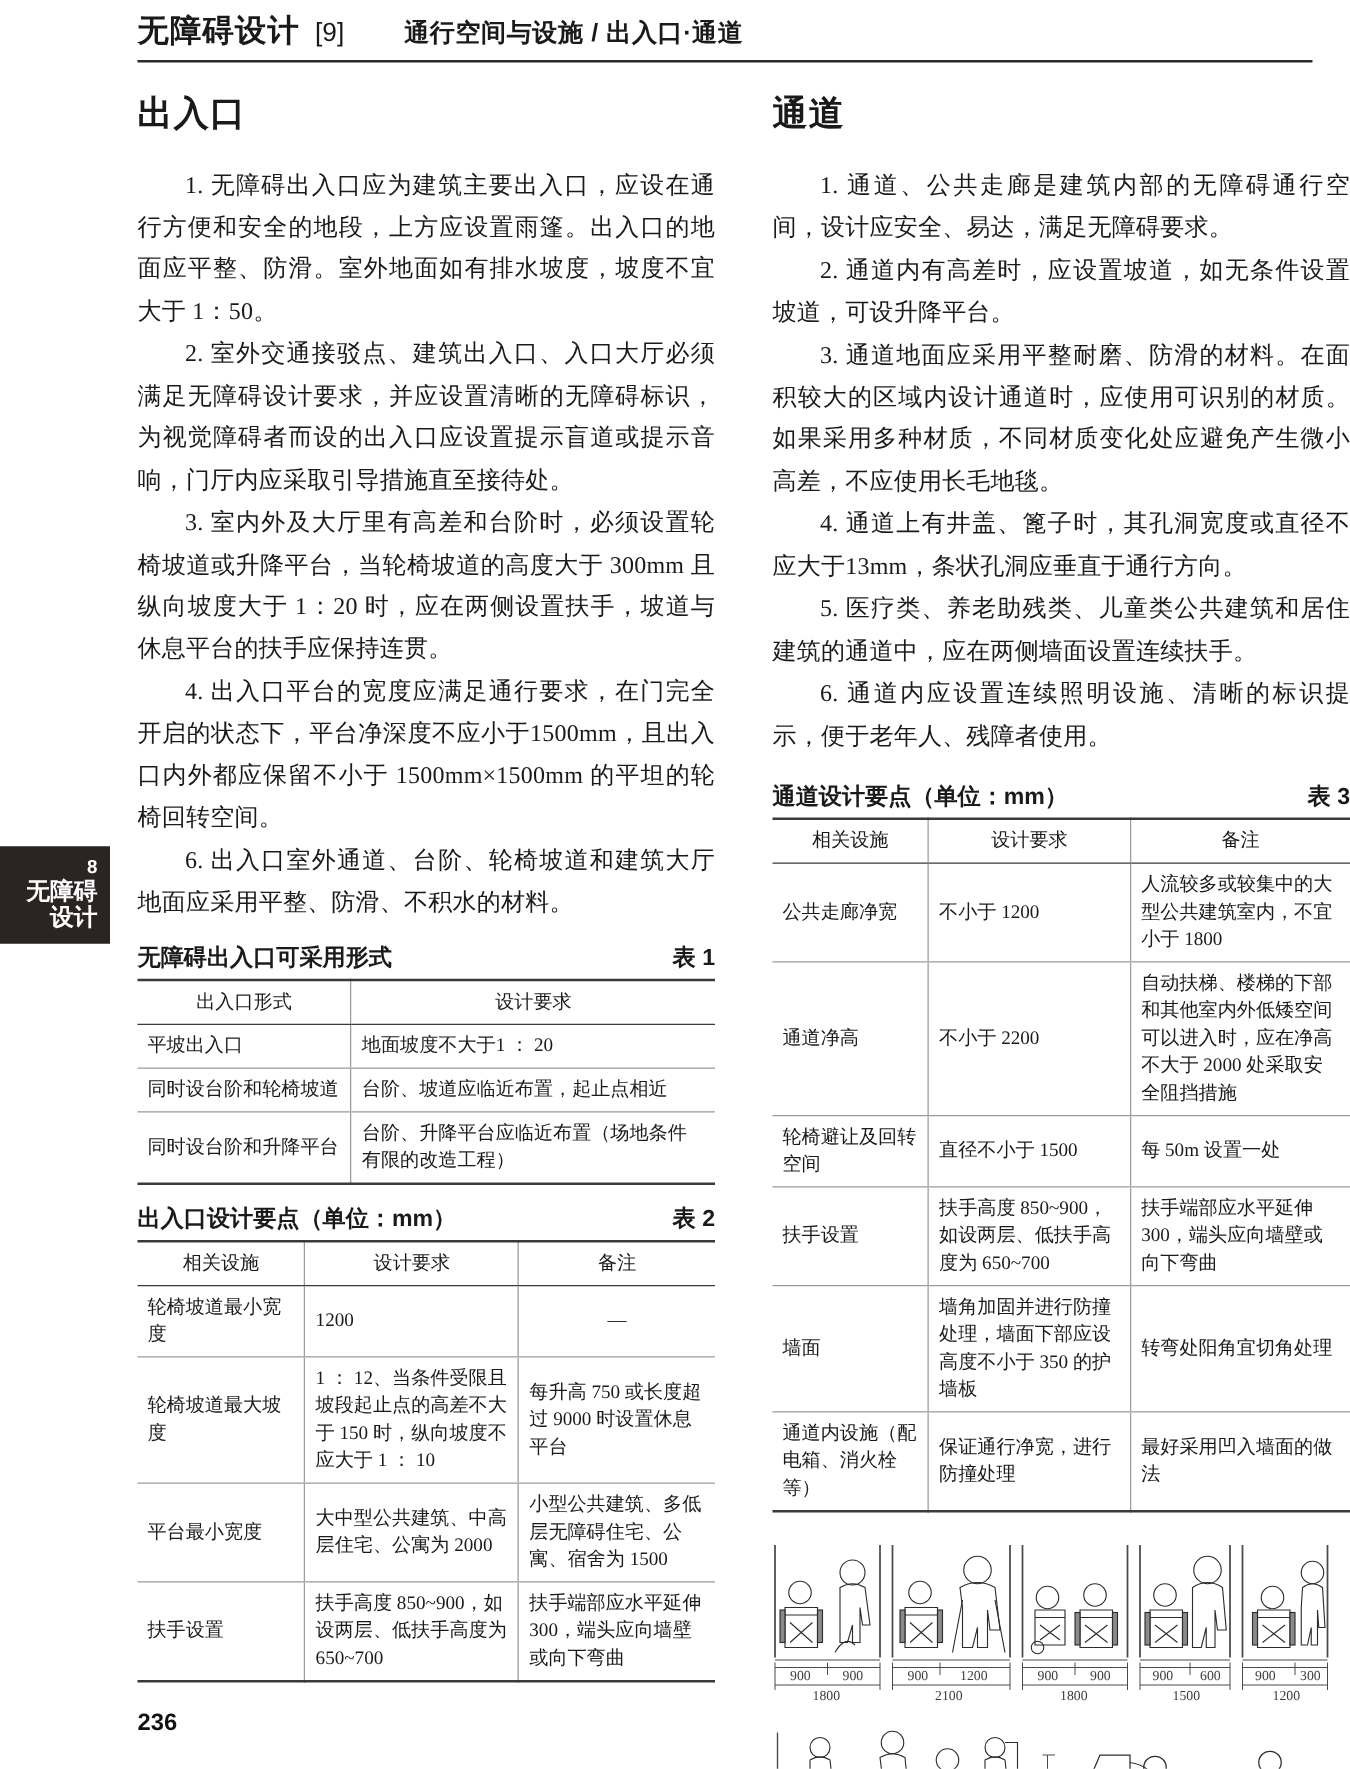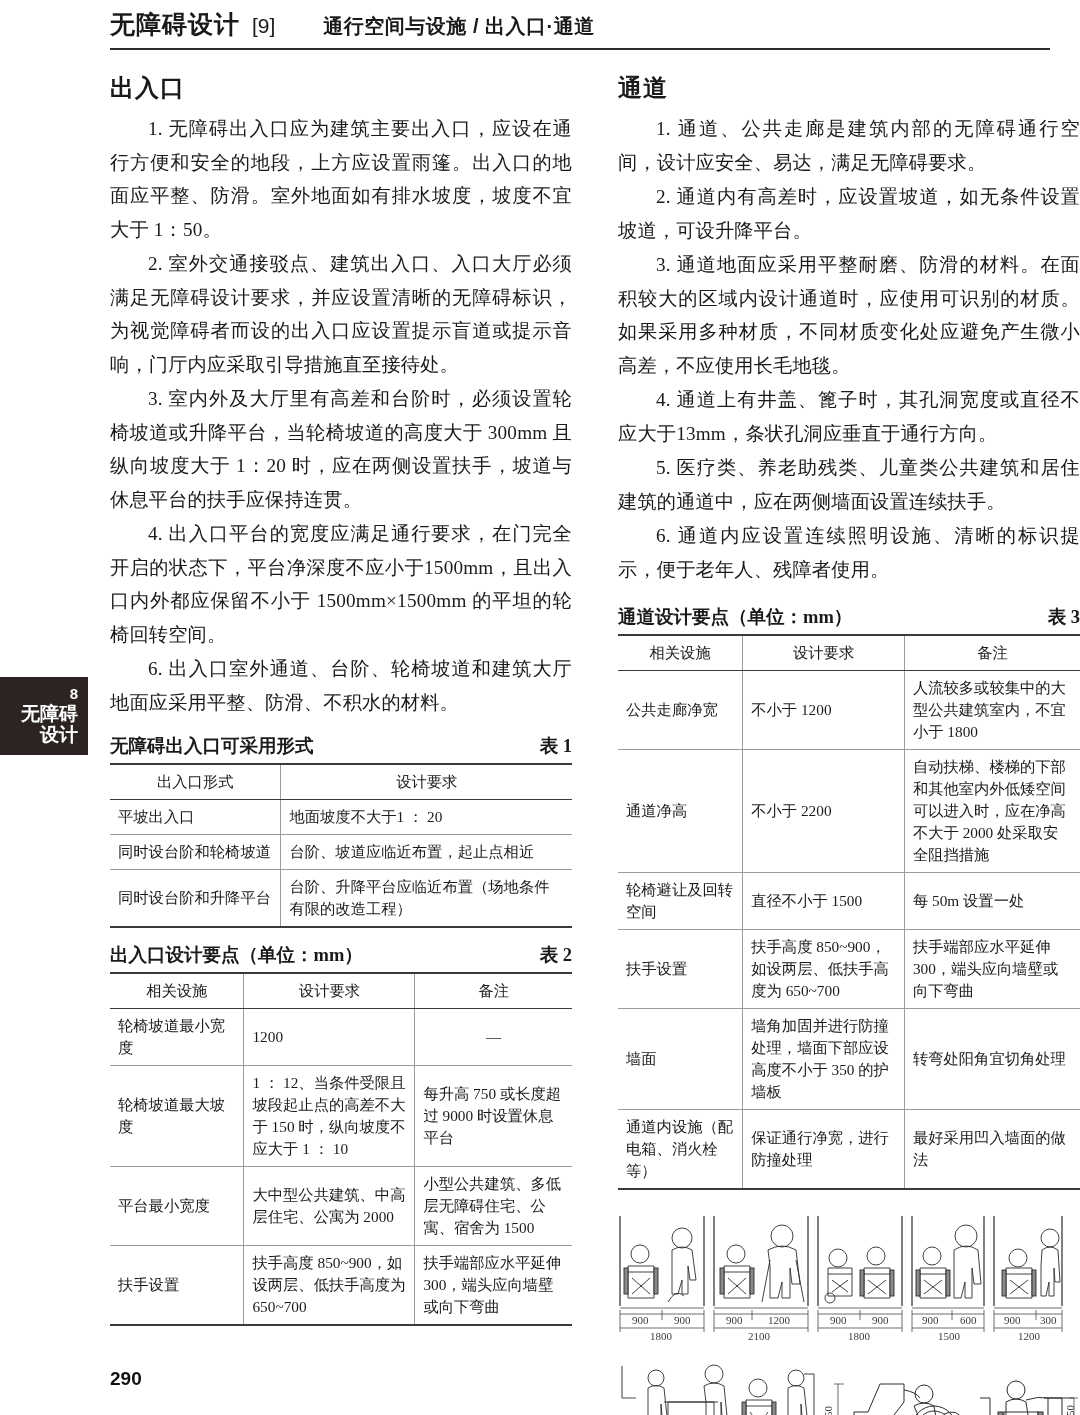--- a/index.html
+++ b/index.html
@@ -37,35 +37,35 @@
   .thumbtab .tt-num{font-size:15px;font-weight:bold;}
   .thumbtab .tt-l1,.thumbtab .tt-l2{font-size:19px;font-weight:bold;}
 
   
   .col{position:absolute;top:72px;width:462px;}
   .col-left{left:110px;}
   .col-right{left:618px;}
 
   h2.sec{
     font-family:"Liberation Sans","DejaVu Sans",sans-serif;
-    font-size:24px;font-weight:bold;margin:0 0 8px 0;letter-spacing:1px;
+    font-size:28px;font-weight:bold;margin:0 0 22px 0;letter-spacing:1px;
   }
   p.body{
     margin:0 0 1px 0;
     font-size:19.2px;line-height:33.5px;
     text-indent:38px;
     text-align:justify;
     text-justify:inter-ideograph;
     letter-spacing:.2px;
   }
 
   
   .tbl-cap{
     display:flex;justify-content:space-between;align-items:center;
-    font-family:Liberation Serif, serif;
+    font-family:Liberation Sans, sans-serif;
     font-size:18.5px;font-weight:bold;margin:14px 0 5px 0;
   }
   table.dt{
     width:100%;border-collapse:collapse;
     font-size:15.3px;line-height:22px;
     border-top:2px solid #3a3a3a;border-bottom:2px solid #3a3a3a;
   }
   table.dt th{
     font-weight:normal;text-align:center;padding:6px 6px;
     border-bottom:1.6px solid #3a3a3a;
@@ -442,14 +442,14 @@
           <path d="M250 262 L306 262 M250 256 L250 272 M306 256 L306 272"></path>
           <path d="M356 262 L412 262 M356 256 L356 272 M412 256 L412 272"></path>
         </g>
         <text class="dimtxt" x="264" y="258">1000</text>
         <text class="dimtxt" x="374" y="258">900</text>
       </svg>
     </div>
 
   </div>
 
-  <div class="pageno">290</div>
+  <div class="pageno">236</div>
 </div>
 
 </body></html>

